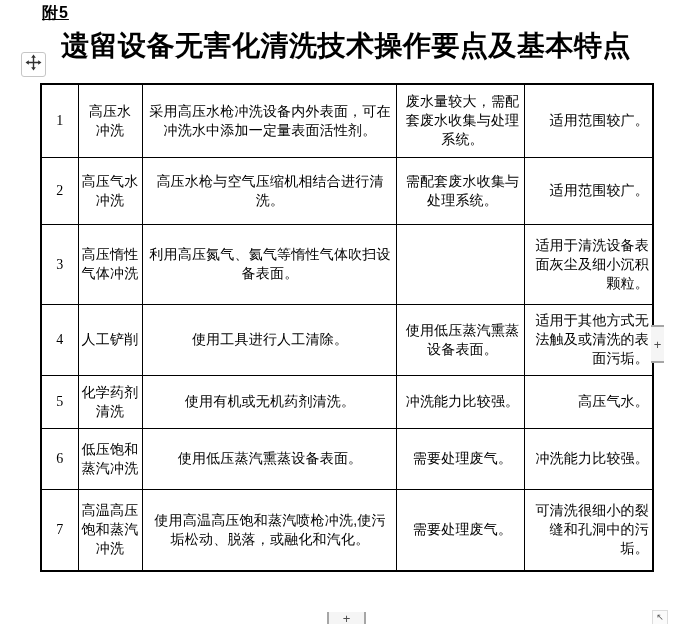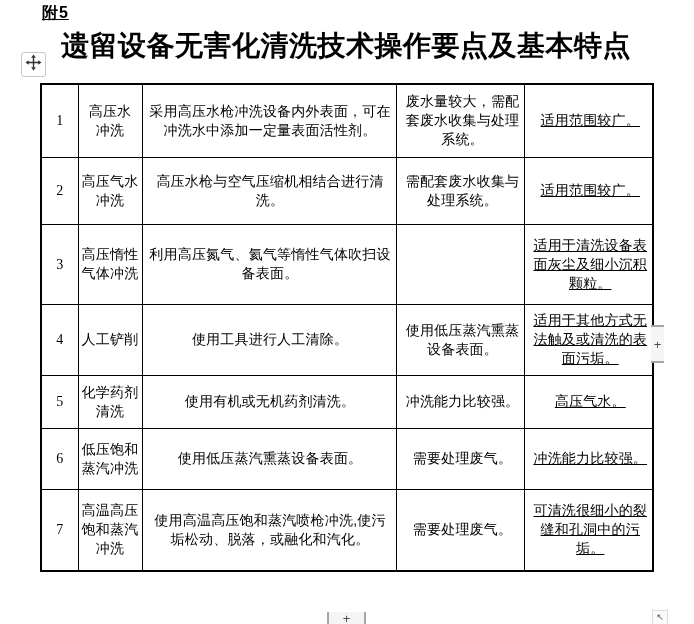--- a/index.html
+++ b/index.html
@@ -60,21 +60,21 @@
     font-size: 14px;
     font-weight: normal;
     line-height: 19px;
     vertical-align: middle;
     overflow: hidden;
     letter-spacing: 0.2px;
   }
   .c-center { text-align: center; white-space: pre-line; }
   .c-left   { text-align: center; padding: 2px 4px 2px 6px; }
   .c-feat   { text-align: center; padding: 2px 3px 2px 8px; }
-  .c-scope  { text-align: center; padding: 2px 3px 2px 7px; text-decoration: underline; }
+  .c-scope  { text-align: right; padding: 2px 3px 2px 7px; }
   .c-num    { text-align: center; font-family: "Liberation Serif", serif; font-size: 14px; }
   .add-col-btn {
     position: absolute;
     left: 651px;
     top: 325px;
     width: 13px;
     height: 38px;
     background: #f5f5f5;
     border-top: 2px solid #a6a6a6;
     border-bottom: 2px solid #a6a6a6;

